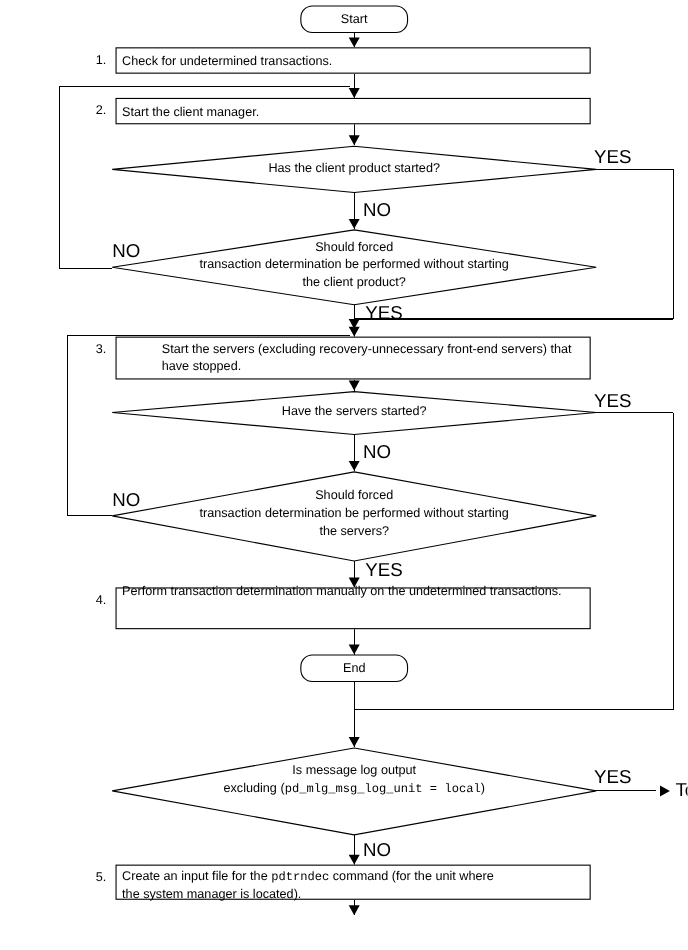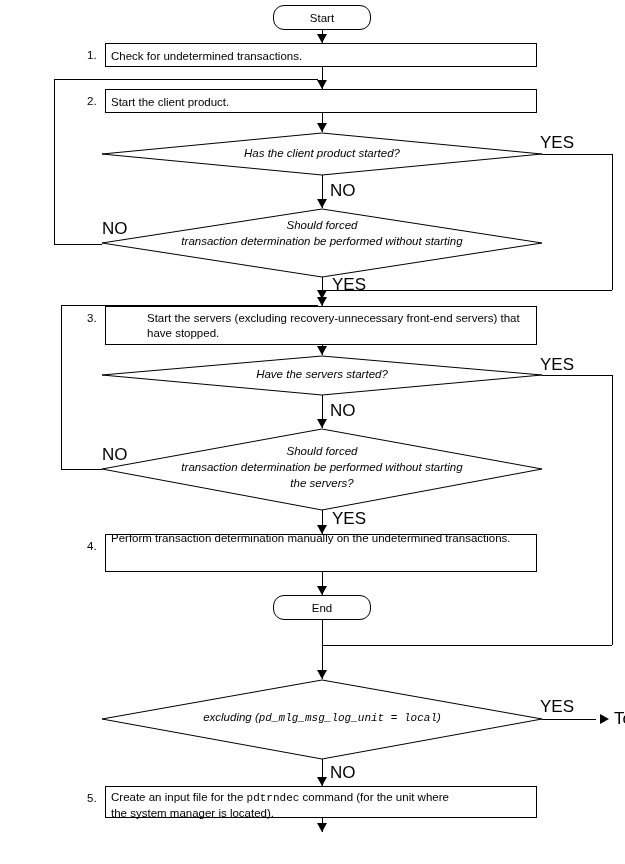--- a/index.html
+++ b/index.html
@@ -5,21 +5,21 @@
   html,body{margin:0;padding:0;background:#ffffff;}
   body{width:625px;height:864px;position:relative;font-family:"Liberation Sans",sans-serif;color:#000;}
   #flow{position:absolute;left:0;top:0;width:625px;height:864px;margin-left:40px;}
   .abs{position:absolute;}
   .mono{font-family:"Liberation Mono",monospace;font-size:11px;}
   .box{border:1px solid #000;background:#fff;box-sizing:border-box;}
   .boxtext{position:absolute;box-sizing:border-box;padding:3px 4px 0 4px;font-size:11.5px;line-height:15px;}
   .num{position:absolute;font-size:11.5px;line-height:14px;}
   .terminal{border:1px solid #000;border-radius:11px;background:#fff;box-sizing:border-box;display:flex;align-items:center;justify-content:center;font-size:11.5px;}
   .dlabel{position:absolute;font-size:17px;line-height:14px;}
-  .dtext{position:absolute;text-align:center;font-size:11.5px;line-height:15px;width:100%;left:0;font-style:italic;}
+  .dtext{position:absolute;text-align:center;font-size:11.5px;line-height:15px;width:100%;left:0;}
   .caption{position:absolute;width:100%;text-align:center;font-size:11.5px;}
   svg{position:absolute;left:0;top:0;overflow:visible;}
 </style>
 </head>
 <body>
 
 <div id="flow">
 
   <svg width="625" height="864">
     <g stroke="#000" stroke-width="1" fill="none" shape-rendering="crispEdges">
@@ -102,31 +102,32 @@
   <div class="terminal abs" style="left:233px;top:5px;width:98px;height:25px;">
     <span>Start</span>
   </div>
 
   <div class="num" style="left:47px;top:48px;">1.</div>
   <div class="box abs" style="left:65px;top:43px;width:432px;height:24px;"></div>
   <div class="boxtext" style="left:67px;top:46px;width:428px;">Check for undetermined transactions.</div>
 
   <div class="num" style="left:47px;top:94px;">2.</div>
   <div class="box abs" style="left:65px;top:89px;width:432px;height:24px;"></div>
-  <div class="boxtext" style="left:67px;top:92px;width:428px;">Start the client product.</div>
+  <div class="boxtext" style="left:67px;top:92px;width:428px;">Start the client manager.</div>
 
   <div class="abs" style="left:62px;top:133px;width:440px;height:42px;">
     <div class="dtext" style="top:13px;">Has the client product started?</div>
   </div>
   <div class="dlabel" style="left:500px;top:136px;">YES</div>
   <div class="dlabel" style="left:290px;top:184px;">NO</div>
 
   <div class="abs" style="left:62px;top:209px;width:440px;height:68px;">
     <div class="dtext" style="top:9px;">Should forced</div>
     <div class="dtext" style="top:25px;">transaction determination be performed without starting</div>
+    <div class="dtext" style="top:41px;">the client product?</div>
   </div>
   <div class="dlabel" style="left:62px;top:222px;">NO</div>
   <div class="dlabel" style="left:292px;top:278px;">YES</div>
 
   <div class="num" style="left:47px;top:311px;">3.</div>
   <div class="box abs" style="left:65px;top:306px;width:432px;height:39px;"></div>
   <div class="boxtext" style="left:67px;top:308px;width:430px;padding-left:40px;">
     <span>Start the servers (excluding recovery-unnecessary front-end servers) that have stopped.</span>
   </div>
 
@@ -146,20 +147,21 @@
 
   <div class="num" style="left:47px;top:539px;">4.</div>
   <div class="box abs" style="left:65px;top:534px;width:432px;height:38px;"></div>
   <div class="boxtext" style="left:67px;top:528px;width:430px;">Perform transaction determination manually on the undetermined transactions.</div>
 
   <div class="terminal abs" style="left:233px;top:595px;width:98px;height:25px;">
     <span>End</span>
   </div>
 
   <div class="abs" style="left:62px;top:680px;width:440px;height:79px;">
+    <div class="dtext" style="top:14px;">Is message log output</div>
     <div class="dtext" style="top:30px;">
       <span>excluding (</span><span class="mono">pd_mlg_msg_log_unit = local</span><span>) </span>
     </div>
   </div>
   <div class="dlabel" style="left:500px;top:700px;">YES</div>
   <div class="dlabel" style="left:290px;top:766px;">NO</div>
   <div class="dlabel" style="left:574px;top:712px;">To [A]</div>
 
   <div class="num" style="left:47px;top:791px;">5.</div>
   <div class="box abs" style="left:65px;top:786px;width:432px;height:32px;"></div>

